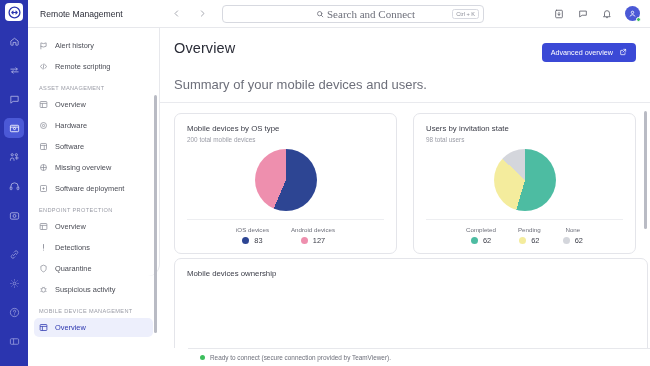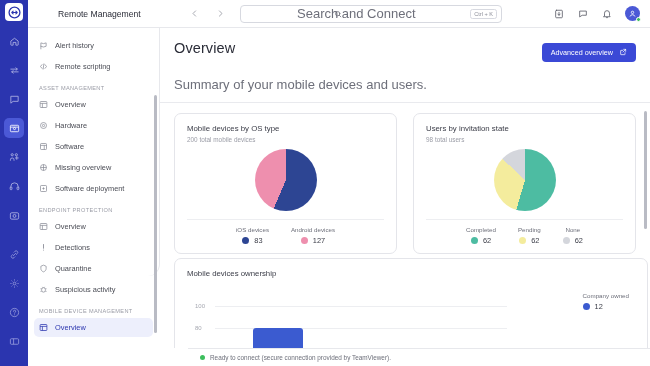--- a/index.html
+++ b/index.html
@@ -66,32 +66,32 @@
     width: 3px; height: 238px; border-radius: 2px; background: #B9BBC4;
   }
 
   
   .main { flex: 1 1 auto; height: 366px; position: relative; background:#fff; }
 
   .topbar {
     height: 28px; display: flex; align-items: center;
     border-bottom: 1px solid #E7E8EC;
     position: absolute; top:0; left: -132px; right: 0; background:#fff; z-index: 5;
-    padding-left: 30px;
+    padding-left: 12px;
   }
   .app-title { font-size: 8.6px; color: #2B2D38; width: 120px; }
   .navarrows { display: flex; gap: 14px; margin-left: 10px; color: #8B8D98; }
   .navarrow { width: 12px; height: 12px; display:flex; align-items:center; justify-content:center; }
   .search {
     margin-left: 14px; width: 262px; height: 18px;
     border: 1px solid #D7D9E0; border-radius: 4px;
     display: flex; align-items: center; position: relative; background:#fff;
   }
   .search-icon { position:absolute; left: 93px; display:flex; }
-  .search-ph { font-size: 13px; color: #6D6F7A; margin-left: 56px; }
+  .search-ph { font-size: 11px; color: #6D6F7A; margin-left: 104px; font-family: Liberation Serif, serif; }
   .kbd {
     position: absolute; right: 4px; font-size: 5.6px; color: #8B8D98;
     border: 1px solid #D7D9E0; border-radius: 2.5px; padding: 1px 3px; background: #fff;
   }
   .top-actions { margin-left: auto; display: flex; align-items: center; gap: 12px; padding-right: 10px; }
   .top-ico { width: 12px; height: 12px; display:flex; align-items:center; justify-content:center; color:#5C5E69; }
   .avatar {
     width: 15px; height: 15px; border-radius: 50%;
     background: #4B59D6; position: relative;
     display:flex; align-items:center; justify-content:center;
@@ -490,36 +490,20 @@
                   <span class="legend-num">62</span>
                 </div>
               </div>
             </div>
           </div>
 
         </div>
 
         <div class="card full">
           <div class="card-title">Mobile devices ownership</div>
-          <div class="bar-area">
-            <div class="gridline" style="top:18px"></div>
-            <div class="ytick" style="top:18px">100</div>
-            <div class="gridline" style="top:40px"></div>
-            <div class="ytick" style="top:40px">80</div>
-            <div class="bar" id="bar-0" style="height: 24px; background: rgb(59, 91, 208);"></div>
-            <div class="bar-legend">
-              <div class="legend-item">
-                <div class="legend-label">Company owned</div>
-                <div class="legend-val">
-                  <span class="legend-dot" id="dot-bar-0" style="background: rgb(59, 91, 208);"></span>
-                  <span class="legend-num">12</span>
-                </div>
-              </div>
-            </div>
-          </div>
         </div>
 
         <div class="panel-scrollbar"></div>
       </div>
 
     </div>
 
     <div class="footer">
       <span class="status-dot" style="background: rgb(61, 190, 93);"></span>
       <span class="footer-text">Ready to connect (secure connection provided by TeamViewer).</span>

